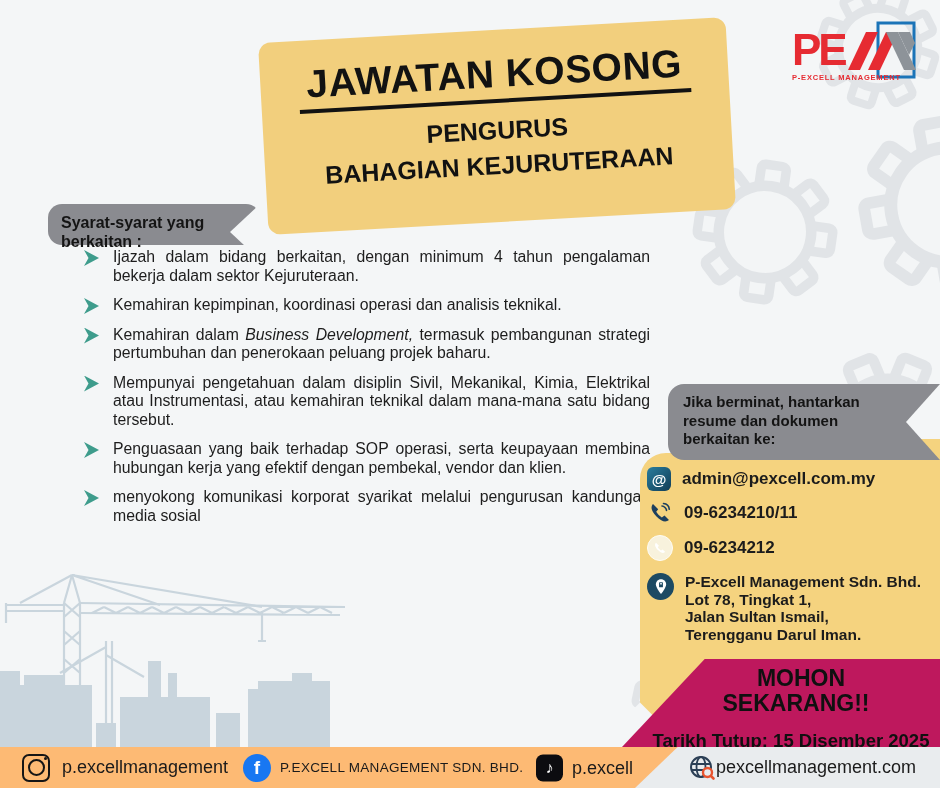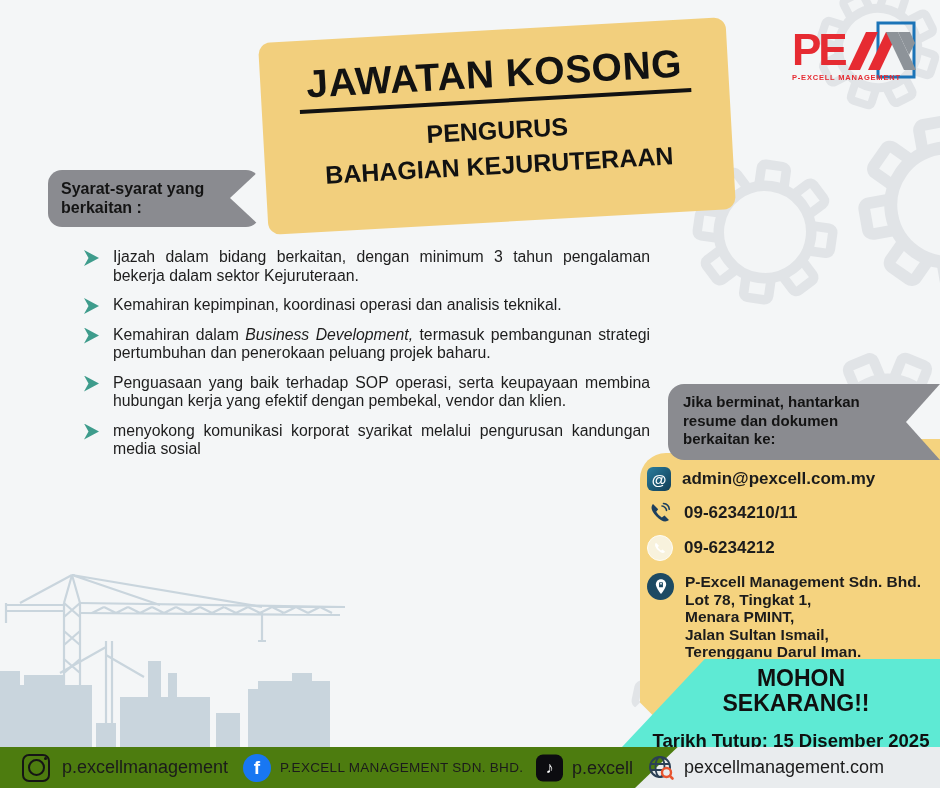--- a/index.html
+++ b/index.html
@@ -17,21 +17,21 @@
   }
   .title-banner h1{
     margin:22px 0 0 0;display:inline-block;font-size:39px;font-weight:800;
     letter-spacing:.5px;color:#121212;border-bottom:4px solid #121212;padding:0 8px 3px;
   }
   .subtitle{margin-top:10px;font-size:25px;font-weight:800;line-height:35px;color:#121212;}
   
   .logo{position:absolute;left:790px;top:20px;width:142px;height:66px;}
   
   .ribbon{position:absolute;background:#8A8B90;}
-  .ribbon-left{left:48px;top:170px;width:212px;height:57px;border-radius:14px;}
+  .ribbon-left{left:48px;top:204px;width:212px;height:41px;border-radius:14px;}
   .ribbon-left::after{
     content:"";position:absolute;right:0;top:0;width:0;height:0;
     border-top:28.5px solid transparent;border-bottom:28.5px solid transparent;
     border-right:30px solid #f4f6f7;
   }
   .ribbon-right{left:668px;top:384px;width:272px;height:76px;border-radius:16px 0 0 16px;}
   .ribbon-notch{
     position:absolute;right:0;top:0;width:34px;height:100%;
     background:linear-gradient(to bottom,#f4f6f7 72%,#F5D37F 72%);
     clip-path:polygon(100% 0,100% 100%,0 50%);
@@ -59,27 +59,27 @@
   .addr-text span{display:block;}
   .ico-mail{width:24px;height:24px;border-radius:6px;flex:0 0 24px;
     background:linear-gradient(135deg,#2a7d9e,#123d56);color:#fff;font-weight:bold;
     font-size:15px;display:flex;align-items:center;justify-content:center;}
   .ico-wrap{width:26px;height:26px;flex:0 0 26px;display:flex;align-items:center;justify-content:center;}
   .ico-phone2{width:24px;height:24px;border-radius:50%;background:#f8f2dd;border:1.5px solid #fffdf4;
     display:flex;align-items:center;justify-content:center;}
   .ico-pin{width:27px;height:27px;border-radius:50%;background:#1d4a63;flex:0 0 27px;
     display:flex;align-items:center;justify-content:center;}
   
-  .apply-box{position:absolute;left:622px;top:659px;width:318px;height:88px;background:#5eead4;
+  .apply-box{position:absolute;left:622px;top:659px;width:318px;height:88px;background:#be185d;
     clip-path:polygon(26% 0,100% 0,100% 100%,0 100%);text-align:center;color:#101010;}
   .apply-l1{margin-top:7px;font-size:23px;font-weight:800;line-height:25px;padding-left:40px;}
   .apply-l2{font-size:23px;font-weight:800;line-height:25px;padding-left:30px;}
   .apply-deadline{font-size:18.5px;font-weight:800;margin-top:14px;padding-left:20px;}
   
-  .footer{position:absolute;left:0;bottom:0;width:940px;height:41px;background:#4d7c0f;}
+  .footer{position:absolute;left:0;bottom:0;width:940px;height:41px;background:#fdba74;}
   .footer::before{content:"";position:absolute;right:0;top:0;width:305px;height:100%;
     background:#e9ecee;clip-path:polygon(14% 0,100% 0,100% 100%,0 100%);}
   .f-item{position:absolute;top:50%;transform:translateY(-50%);display:flex;align-items:center;}
   .f-text{font-size:18px;color:#1b1b1b;}
   .f-text.small{font-size:13.5px;letter-spacing:.3px;}
   .ig{width:24px;height:24px;border:2.5px solid #151515;border-radius:7px;position:relative;}
   .ig::before{content:"";position:absolute;inset:3.5px;border:2.5px solid #151515;border-radius:50%;}
   .ig::after{content:"";position:absolute;top:1px;right:1px;width:3.5px;height:3.5px;
     background:#151515;border-radius:50%;}
   .fb{width:28px;height:28px;border-radius:50%;background:#1877F2;color:#fff;font-weight:bold;
@@ -159,29 +159,33 @@
   <div class="ribbon ribbon-left">
     <div class="ribbon-text">
       <div>Syarat-syarat yang</div>
       <div>berkaitan :</div>
     </div>
   </div>
 
   <div class="req-list">
     <div class="req-item">
       <div class="bullet"></div>
-      <div class="req-text">Ijazah dalam bidang berkaitan, dengan minimum 3 tahun pengalaman bekerja dalam sektor Kejuruteraan.</div>
+      <div class="req-text">Ijazah dalam bidang berkaitan, dengan minimum 4 tahun pengalaman bekerja dalam sektor Kejuruteraan.</div>
     </div>
     <div class="req-item">
       <div class="bullet"></div>
       <div class="req-text">Kemahiran kepimpinan, koordinasi operasi dan analisis teknikal.</div>
     </div>
     <div class="req-item">
       <div class="bullet"></div>
       <div class="req-text"><span>Kemahiran dalam </span><em>Business Development,</em><span> termasuk pembangunan strategi pertumbuhan dan penerokaan peluang projek baharu.</span></div>
+    </div>
+    <div class="req-item">
+      <div class="bullet"></div>
+      <div class="req-text">Mempunyai pengetahuan dalam disiplin Sivil, Mekanikal, Kimia, Elektrikal atau Instrumentasi, atau kemahiran teknikal dalam mana-mana satu bidang tersebut.</div>
     </div>
     <div class="req-item">
       <div class="bullet"></div>
       <div class="req-text">Penguasaan yang baik terhadap SOP operasi, serta keupayaan membina hubungan kerja yang efektif dengan pembekal, vendor dan klien.</div>
     </div>
     <div class="req-item">
       <div class="bullet"></div>
       <div class="req-text">menyokong komunikasi korporat syarikat melalui pengurusan kandungan media sosial</div>
     </div>
   </div>
@@ -225,21 +229,20 @@
       <div class="ico-pin">
         <svg width="16" height="18" viewBox="0 0 24 28">
           <path d="M12 2 C7 2 4 6 4 10 C4 15 12 25 12 25 C12 25 20 15 20 10 C20 6 17 2 12 2 Z" fill="#ffffff"></path>
           <rect x="9" y="6.5" width="6" height="8" rx="1" fill="#1d4a63"></rect>
           <rect x="10.6" y="8" width="2.8" height="2" fill="#ffffff"></rect>
         </svg>
       </div>
       <div class="addr-text">
         <span>P-Excell Management Sdn. Bhd.</span>
         <span>Lot 78, Tingkat 1,</span>
-        <span>Menara PMINT,</span>
         <span>Jalan Sultan Ismail,</span>
         <span>Terengganu Darul Iman.</span>
       </div>
     </div>
   </div>
 
   <div class="apply-box">
     <div class="apply-l1">MOHON</div>
     <div class="apply-l2">SEKARANG!!</div>
     <div class="apply-deadline">Tarikh Tutup: 15 Disember 2025</div>
@@ -251,21 +254,21 @@
       <div class="f-text">p.excellmanagement</div>
     </div>
     <div class="f-item" style="left:243px;gap:9px;">
       <div class="fb">f</div>
       <div class="f-text small">P.EXCELL MANAGEMENT SDN. BHD.</div>
     </div>
     <div class="f-item" style="left:536px;gap:9px;">
       <div class="tt">♪</div>
       <div class="f-text">p.excell</div>
     </div>
-    <div class="f-item" style="left:647px;gap:9px;">
+    <div class="f-item" style="left:688px;gap:0;">
       <div style="width:28px;height:28px;">
         <svg width="28" height="28" viewBox="0 0 28 28">
           <circle cx="13" cy="13" r="10" fill="none" stroke="#2b3f55" stroke-width="2"></circle>
           <ellipse cx="13" cy="13" rx="4.5" ry="10" fill="none" stroke="#2b3f55" stroke-width="1.8"></ellipse>
           <path d="M3.5 10 L22.5 10 M3.5 16 L22.5 16" stroke="#2b3f55" stroke-width="1.8"></path>
           <circle cx="19.5" cy="18.5" r="4.5" fill="#e9ecee" stroke="#e8542f" stroke-width="2.4"></circle>
           <path d="M22.8 21.8 L25.5 24.5" stroke="#e8542f" stroke-width="2.6" stroke-linecap="round"></path>
         </svg>
       </div>
       <div class="f-text">pexcellmanagement.com</div>

